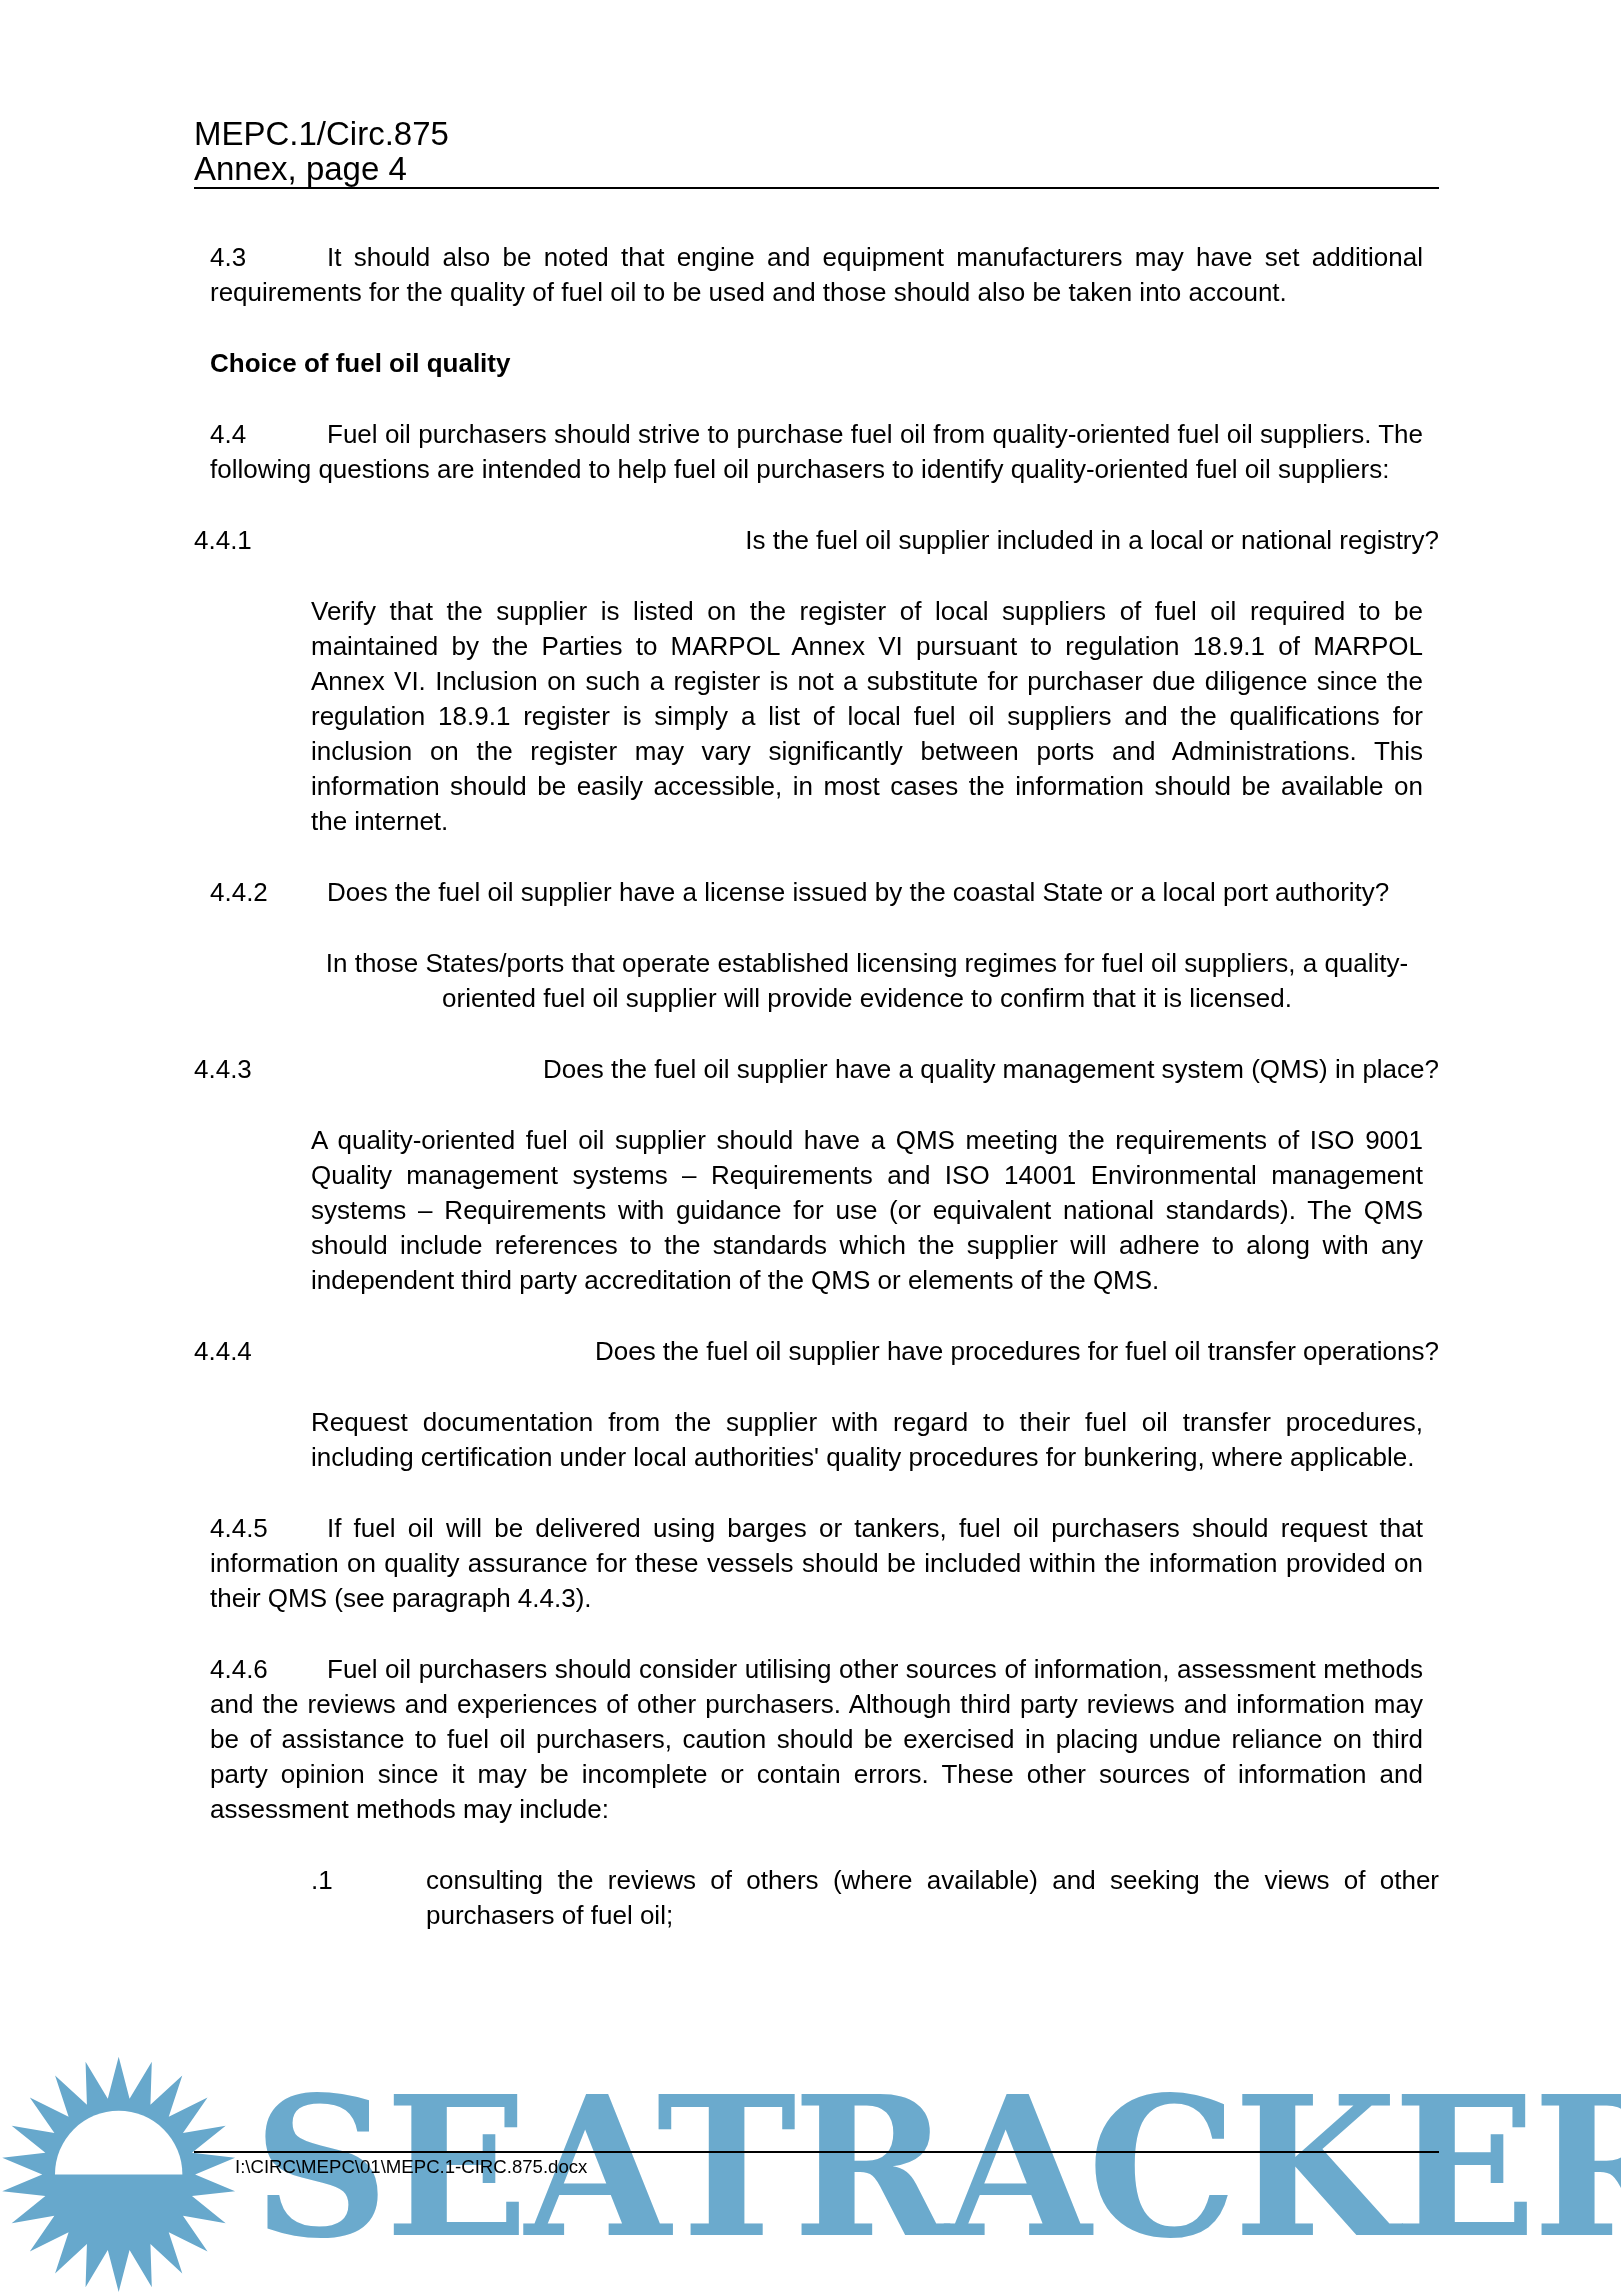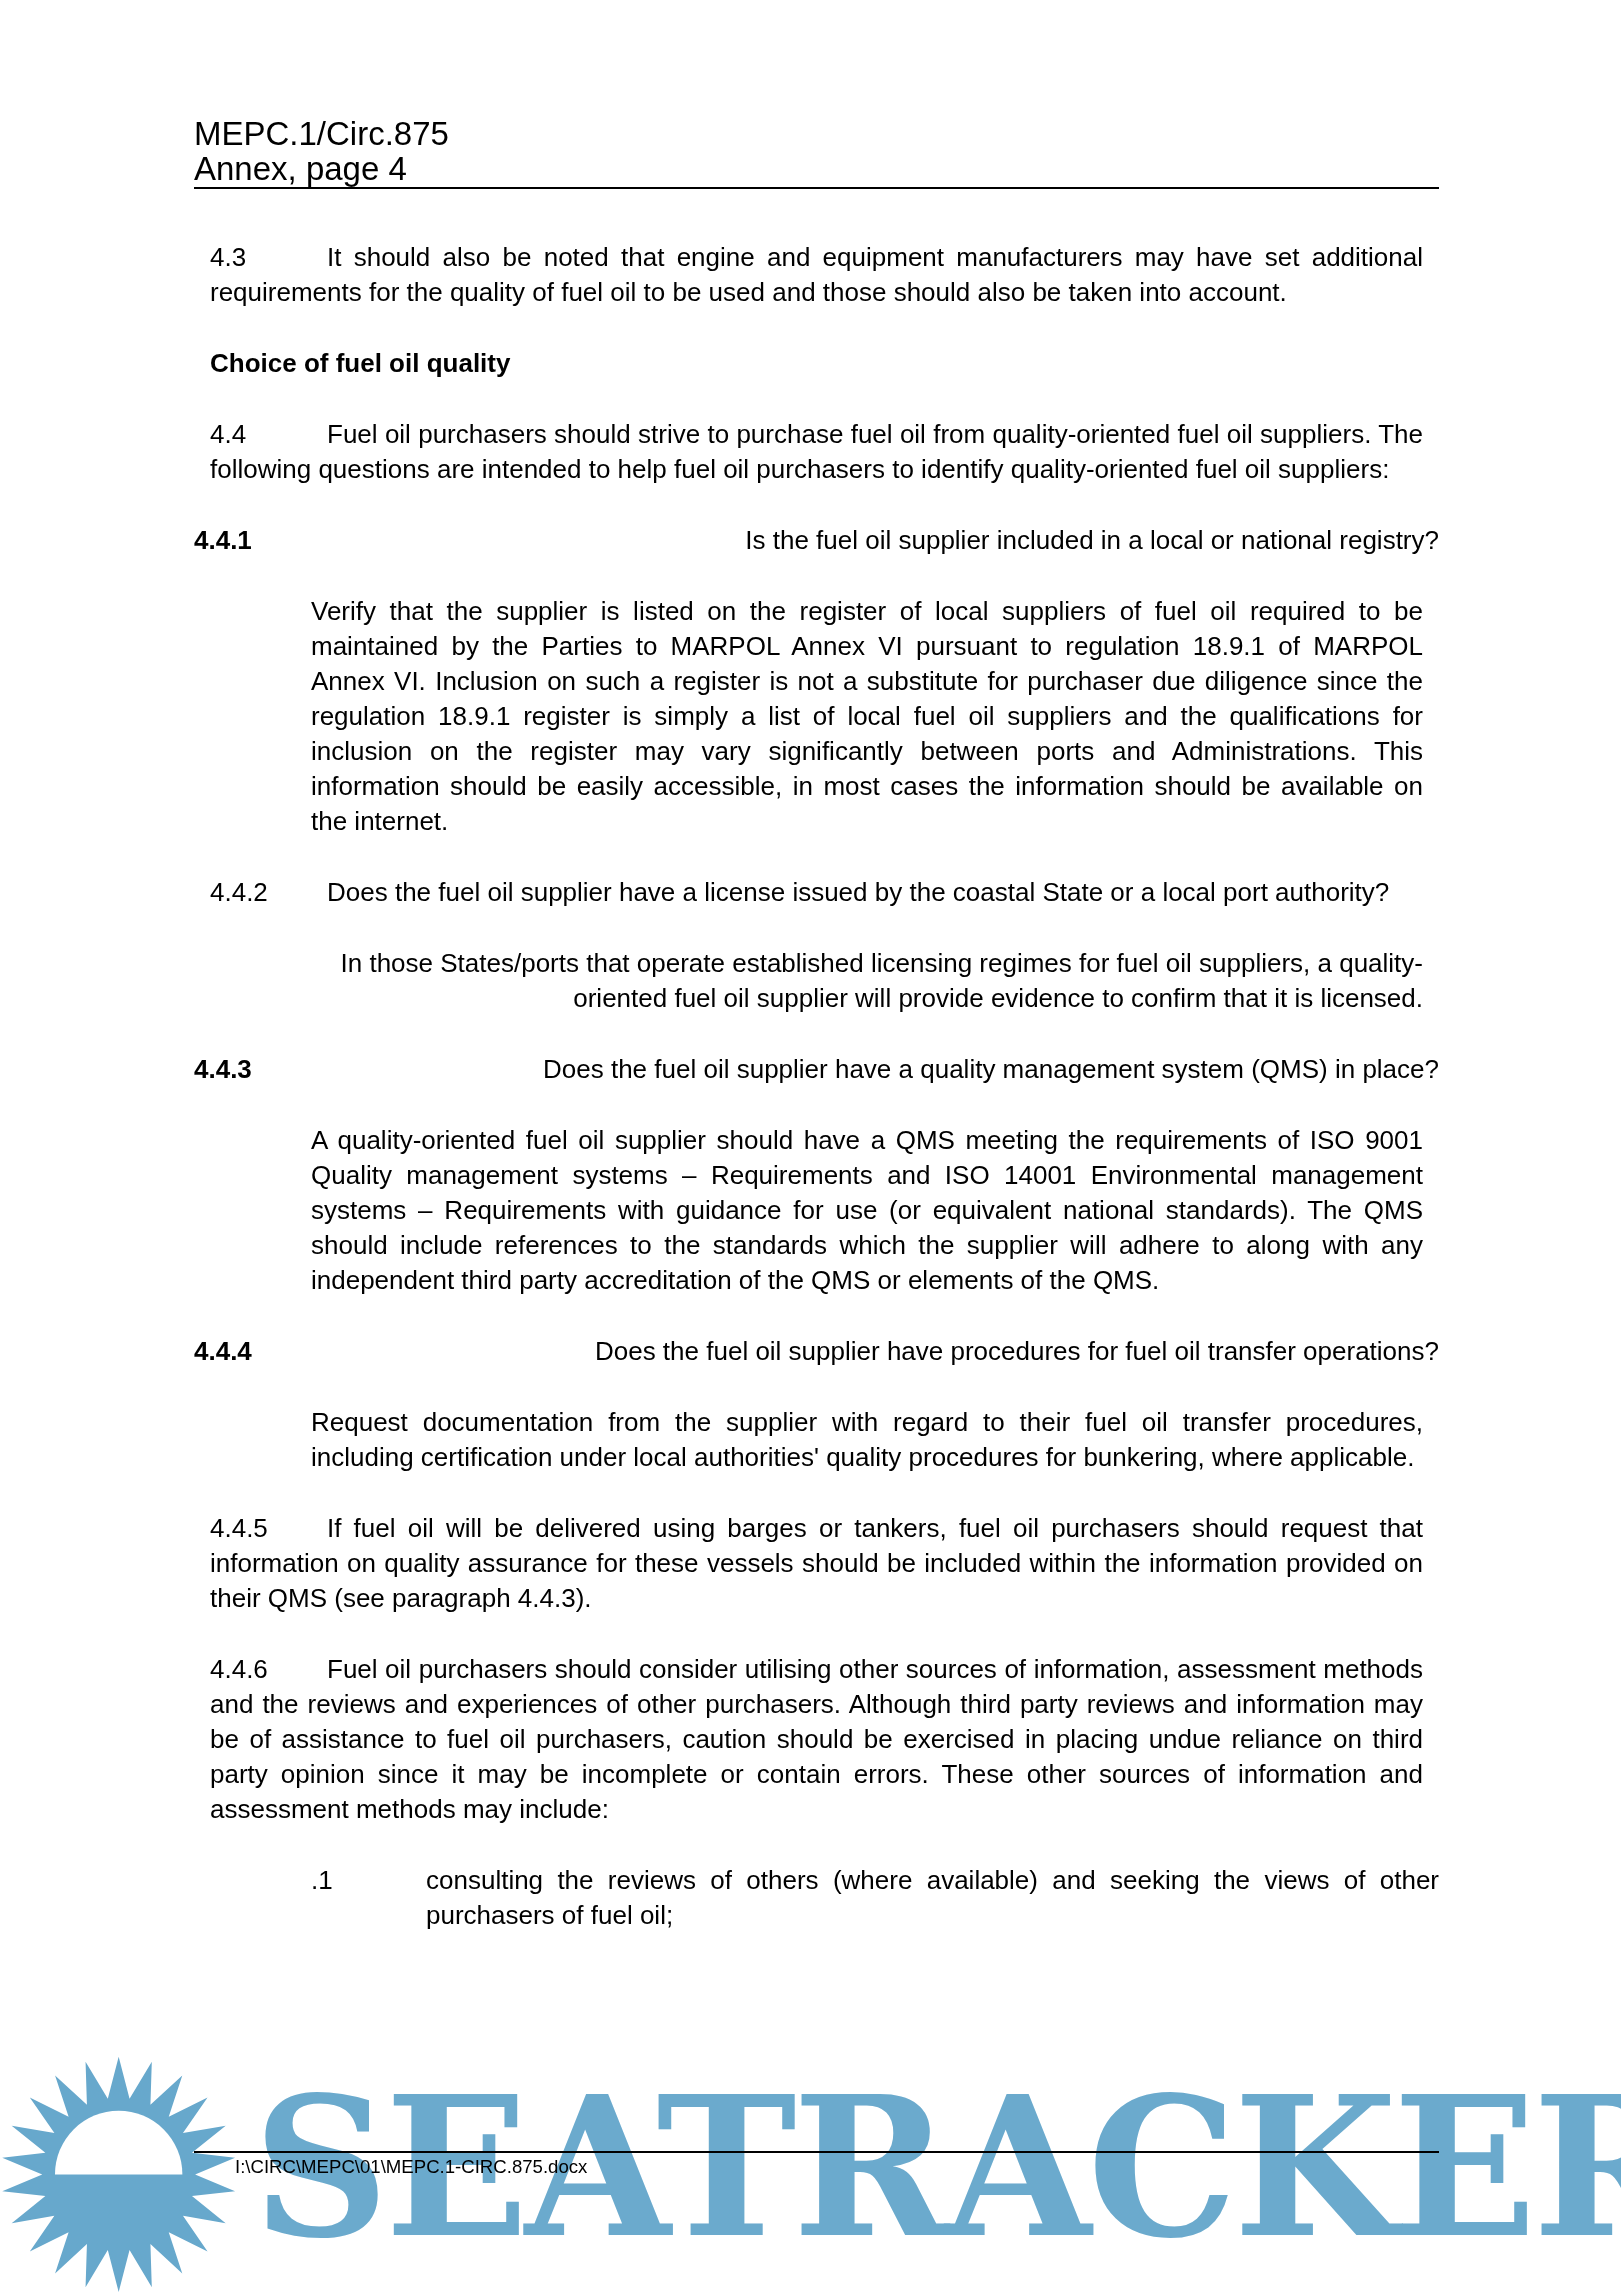--- a/index.html
+++ b/index.html
@@ -7,21 +7,21 @@
          font-family: "Liberation Sans", sans-serif; color: #000; }
   .hdr { position: absolute; left: 194px; top: 116px; font-size: 33px; line-height: 35px; }
   .hdr-rule { position: absolute; left: 194px; top: 187px; width: 1245px; height: 2px; background: #000; }
   .body { position: absolute; left: 194px; top: 224px; width: 1245px; font-size: 26px; line-height: 35px; }
   p { margin: 16px; text-align: justify; }
   .gap { margin-top: 36px; }
   .para { text-align: justify; }
   .num { display: inline-block; width: 117px; }
   .heading { font-weight: bold; }
   .q { display: flex; }
-  .q .num { flex: 0 0 117px; font-weight: bold; }
+  .q .num { flex: 0 0 117px; }
   .q .txt { flex: 1; text-align: right; }
   .indent { margin-left: 117px; }
   .sub { display: flex; margin-left: 117px; }
   .sub .num { flex: 0 0 115px; }
   .sub .txt { flex: 1; text-align: justify; }
   .ftr-rule { position: absolute; left: 194px; top: 2151px; width: 1245px; height: 2px; background: #000; }
   .ftr { position: absolute; left: 194px; top: 2155px; font-size: 18.6px; line-height: 23.5px; margin-left: 41px; }
   .wm { position: absolute; left: 0; top: 2049px; width: 1621px; height: 244px; pointer-events: none; }
   .wm-text { position: absolute; left: 253px; top: 2070px; font-family: "DejaVu Serif", serif; font-weight: bold;
              font-size: 192px; line-height: 196px; letter-spacing: -3.9px; color: #67a8cc; opacity: 0.97;
@@ -50,21 +50,21 @@
 
   <div class="q gap">
     <span class="num">4.4.1</span>
     <span class="txt">Is the fuel oil supplier included in a local or national registry?</span>
   </div>
   <p class="indent gap">Verify that the supplier is listed on the register of local suppliers of fuel oil required to be maintained by the Parties to MARPOL Annex VI pursuant to regulation 18.9.1 of MARPOL Annex VI. Inclusion on such a register is not a substitute for purchaser due diligence since the regulation 18.9.1 register is simply a list of local fuel oil suppliers and the qualifications for inclusion on the register may vary significantly between ports and Administrations. This information should be easily accessible, in most cases the information should be available on the internet.</p>
 
   <p class="para gap">
     <span class="num">4.4.2</span><span>Does the fuel oil supplier have a license issued by the coastal State or a local port authority?</span>
   </p>
-  <p class="indent gap" style="text-align:right">In those States/ports that operate established licensing regimes for fuel oil suppliers, a quality-oriented fuel oil supplier will provide evidence to confirm that it is licensed.</p>
+  <p class="indent gap" style="text-align:center">In those States/ports that operate established licensing regimes for fuel oil suppliers, a quality-oriented fuel oil supplier will provide evidence to confirm that it is licensed.</p>
 
   <div class="q gap">
     <span class="num">4.4.3</span>
     <span class="txt">Does the fuel oil supplier have a quality management system (QMS) in place?</span>
   </div>
   <p class="indent gap">A quality-oriented fuel oil supplier should have a QMS meeting the requirements of ISO 9001 Quality management systems – Requirements and ISO 14001 Environmental management systems – Requirements with guidance for use (or equivalent national standards). The QMS should include references to the standards which the supplier will adhere to along with any independent third party accreditation of the QMS or elements of the QMS.</p>
 
   <div class="q gap">
     <span class="num">4.4.4</span>
     <span class="txt">Does the fuel oil supplier have procedures for fuel oil transfer operations?</span>

